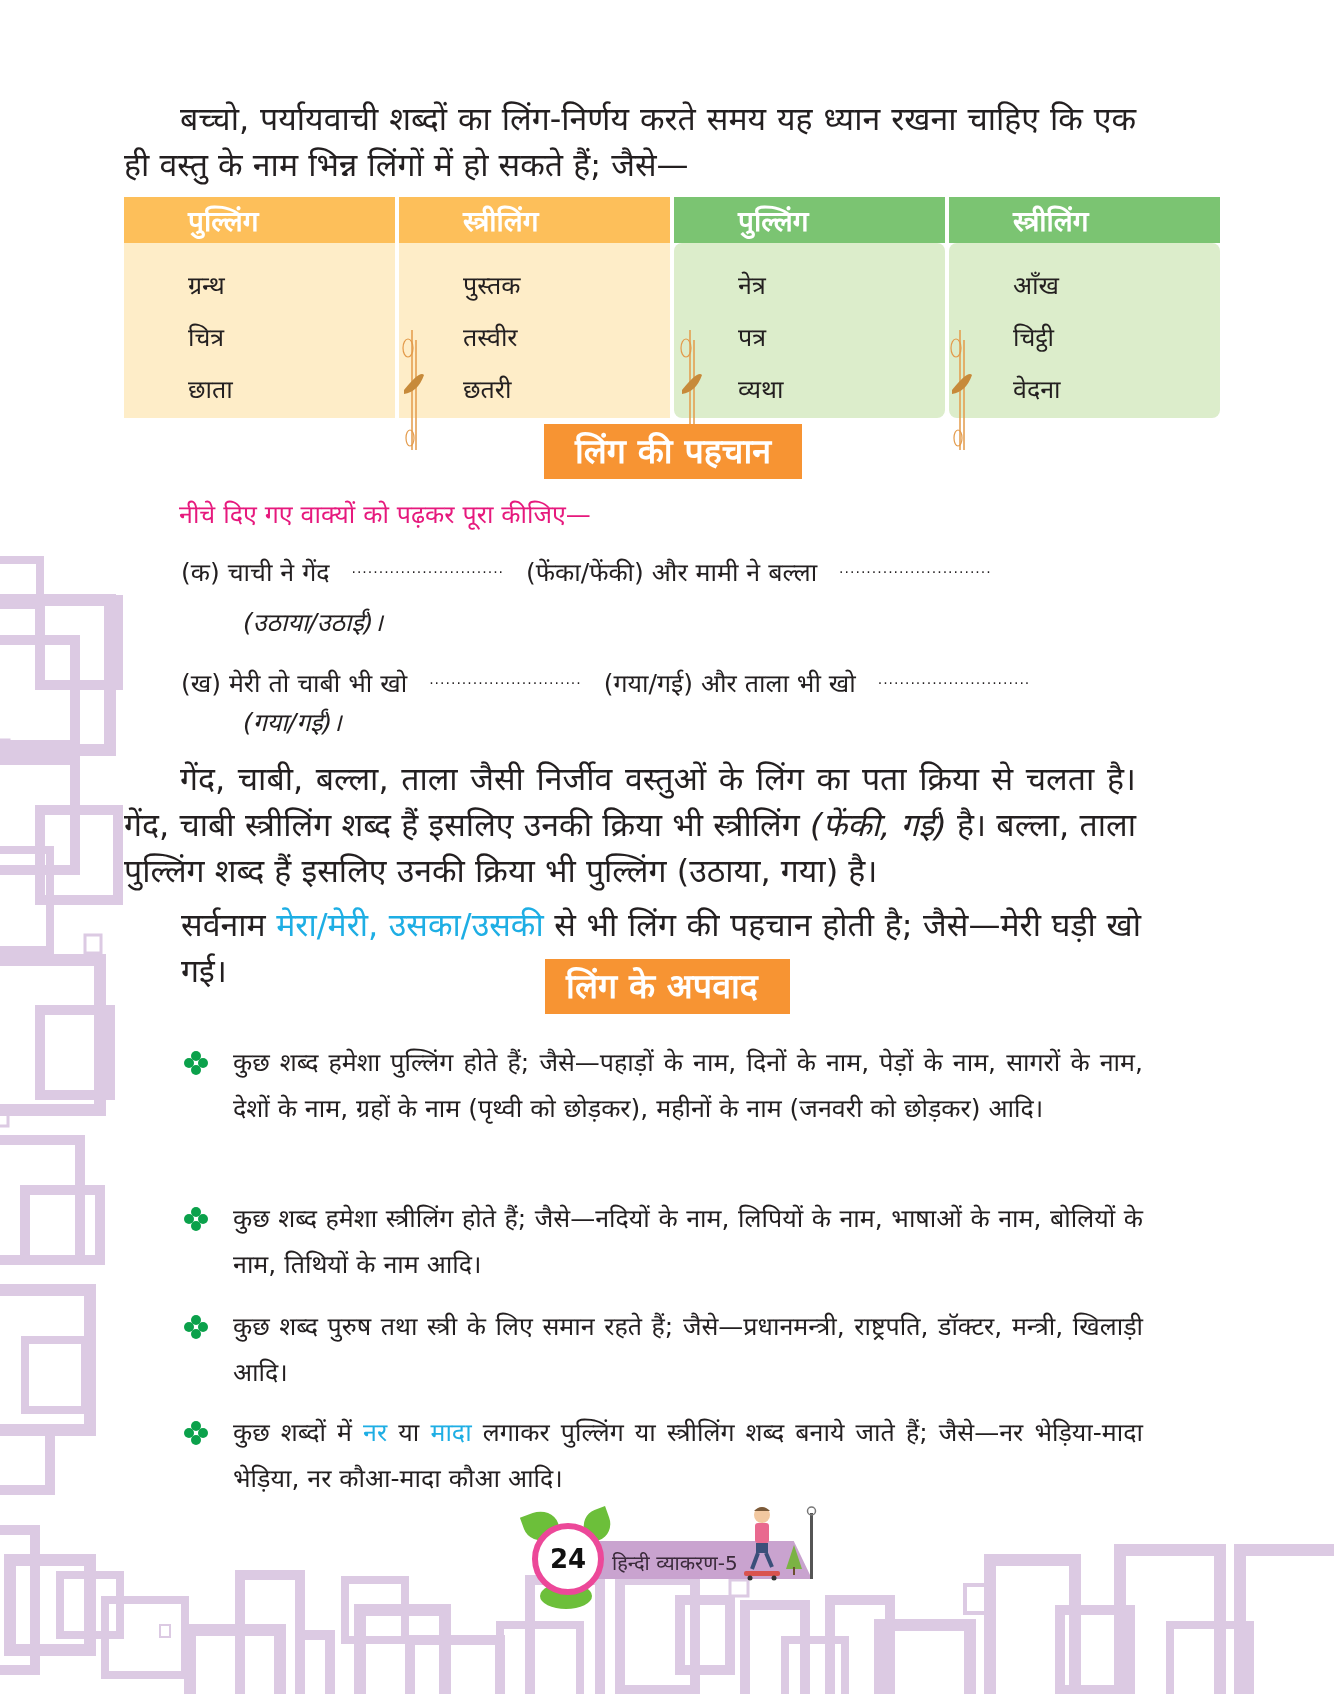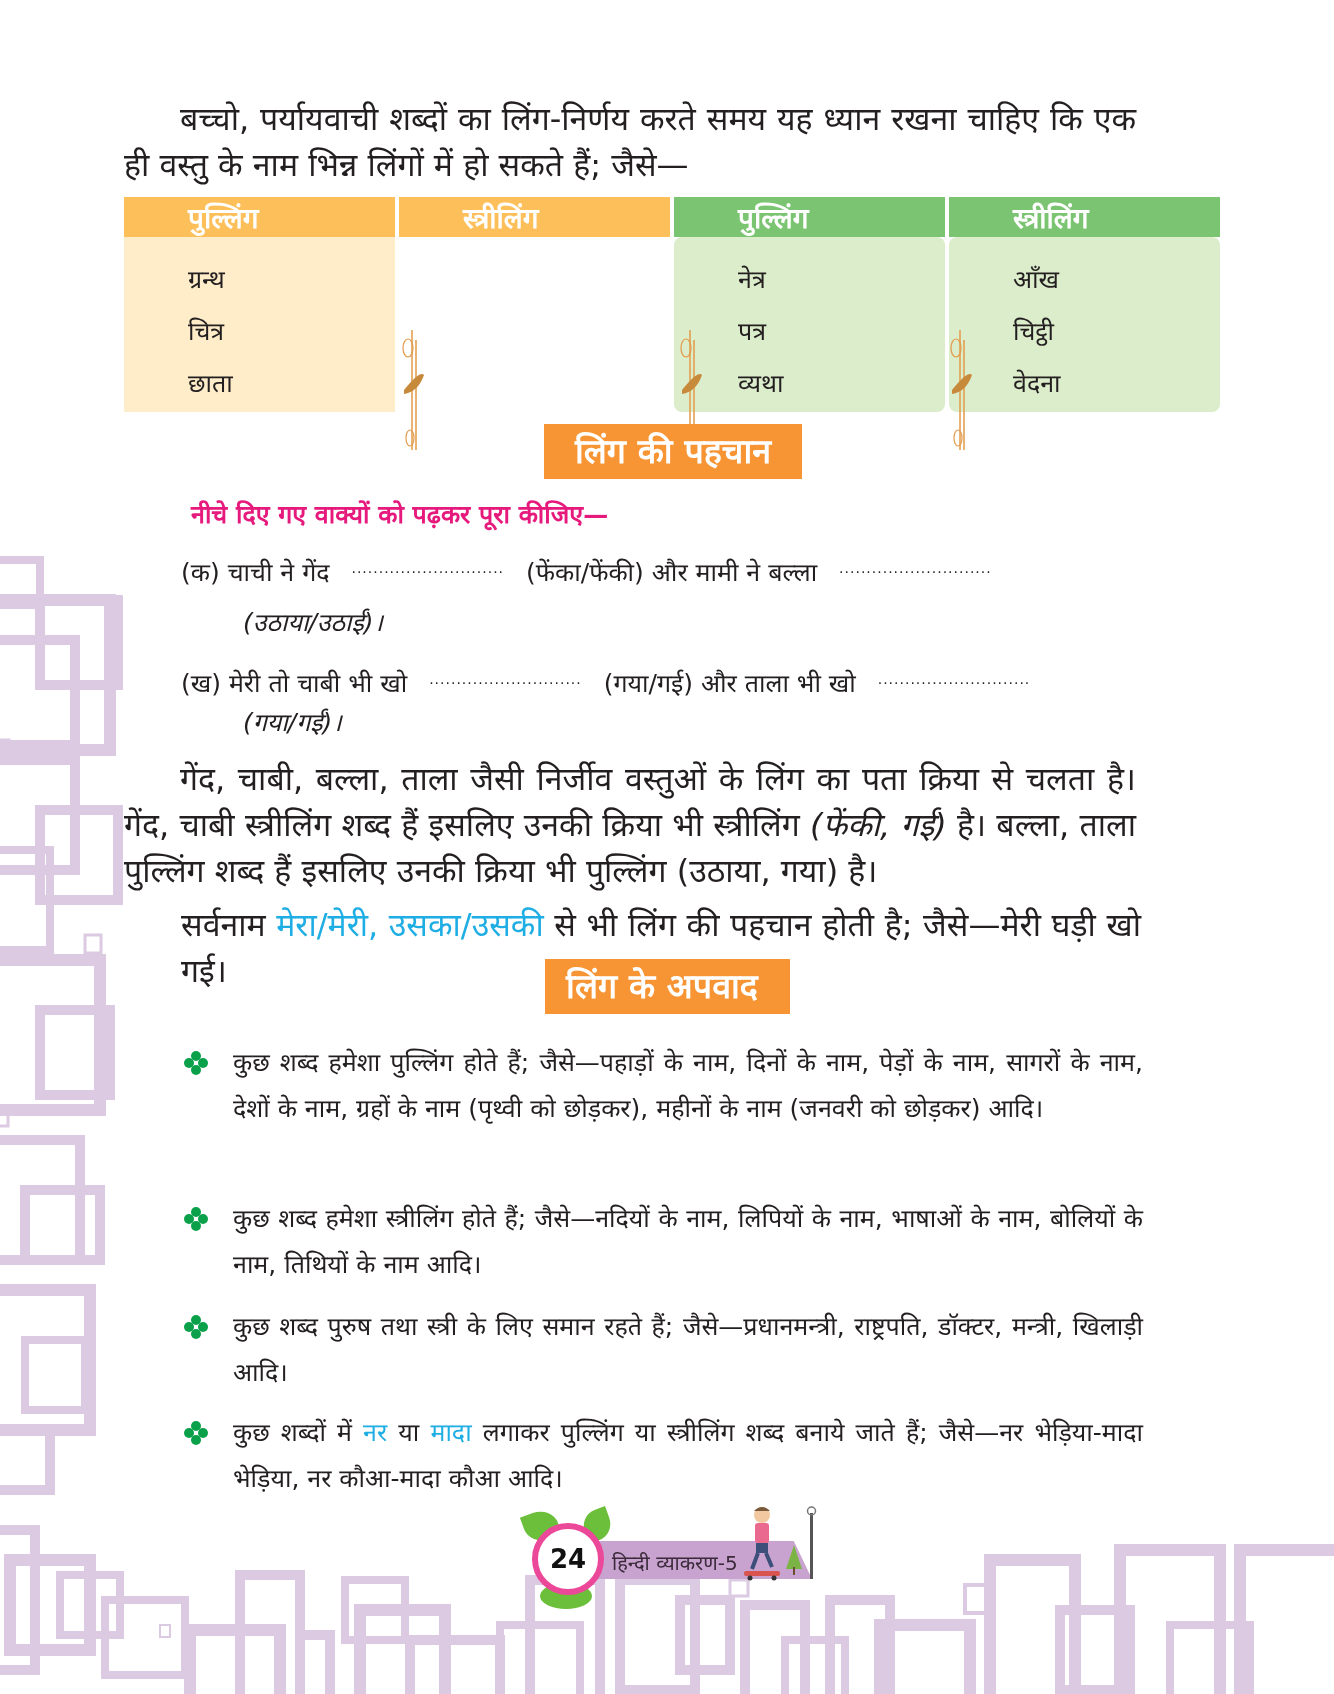--- a/index.html
+++ b/index.html
@@ -15,40 +15,40 @@
       text-align-last: left; color: #231f20;
     }
     .indent { text-indent: 56px; }
     
     .wtable {
       position: absolute; left: 124px; top: 197px; width: 1086px; height: 212px;
       display: grid; grid-template-columns: 271px 271px 271px 271px; column-gap: 4px;
     }
     .col { display: flex; flex-direction: column; }
     .col .hd {
-      height: 40px; color: #ffffff; font-size: 28px; font-weight: bold;
+      height: 46px; color: #ffffff; font-size: 28px; font-weight: bold;
       display: flex; align-items: center; padding-left: 64px;
     }
     .col .bd { flex: 1; padding-left: 64px; padding-top: 19px; font-family: Liberation Mono, monospace; }
     .col .bd div { font-size: 25px; line-height: 52px; color: #231f20; }
     .orange .hd { background: #fdbf5a; }
     .orange .bd { background: #feedc8; }
     .green .hd { background: #7bc472; }
     .green .bd { background: #dcedcb; border-radius: 8px; }
     .col:nth-child(1) .hd, .col:nth-child(1) .bd { padding-left: 64px; }
     .col:nth-child(2) .hd, .col:nth-child(2) .bd { padding-left: 64px; }
     .col:nth-child(3) .hd, .col:nth-child(3) .bd { padding-left: 64px; }
     .col:nth-child(4) .hd, .col:nth-child(4) .bd { padding-left: 64px; }
 
     .section-title {
       position: absolute; background: #f79433; color: #ffffff;
       font-size: 34px; font-weight: bold; height: 55px; line-height: 55px;
       padding: 0 18px; text-align: center;
     }
-    .instr { position: absolute; left: 191px; top: 492px; font-size: 25px; color: #e6197d; line-height: 46px; font-weight: bold; }
+    .instr { position: absolute; left: 179px; top: 492px; font-size: 25px; color: #e6197d; line-height: 46px; }
     .ex { position: absolute; font-size: 25px; line-height: 46px; color: #231f20; white-space: nowrap; }
     .dots { letter-spacing: 1px; color: #231f20; font-size: 14px; vertical-align: 8px; }
     .it { font-style: italic; }
     .blue { color: #1eaee4; }
     .bullet {
       position: absolute; left: 183px; width: 960px; font-size: 25px; line-height: 46px;
       padding-left: 50px; box-sizing: border-box; text-align: justify; text-align-last: left;
     }
     .bullet .mark {
       position: absolute; left: 0; top: 10px; width: 26px; height: 26px;
@@ -128,20 +128,25 @@
   <div class="col orange">
     <div class="hd">पुल्लिंग</div>
     <div class="bd">
       <div>ग्रन्थ</div>
       <div>चित्र</div>
       <div>छाता</div>
     </div>
   </div>
   <div class="col orange">
     <div class="hd">स्त्रीलिंग</div>
+    <div class="bd">
+      <div>पुस्तक</div>
+      <div>तस्वीर</div>
+      <div>छतरी</div>
+    </div>
   </div>
   <div class="col green">
     <div class="hd">पुल्लिंग</div>
     <div class="bd">
       <div>नेत्र</div>
       <div>पत्र</div>
       <div>व्यथा</div>
     </div>
   </div>
   <div class="col green">

